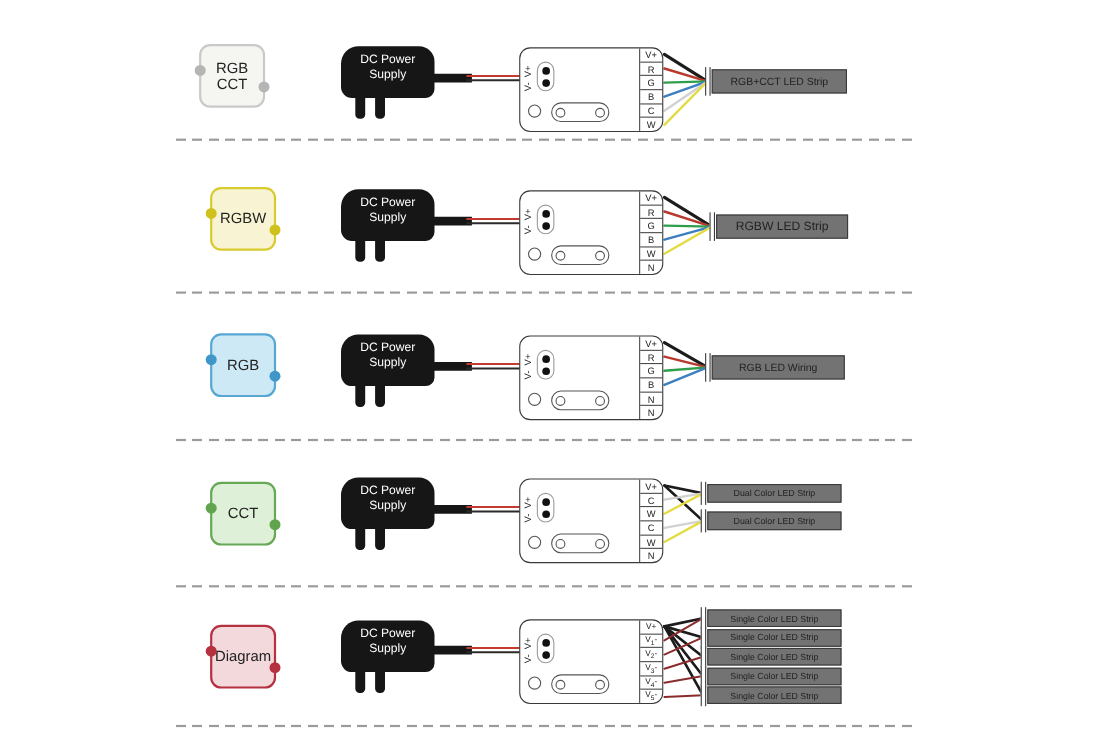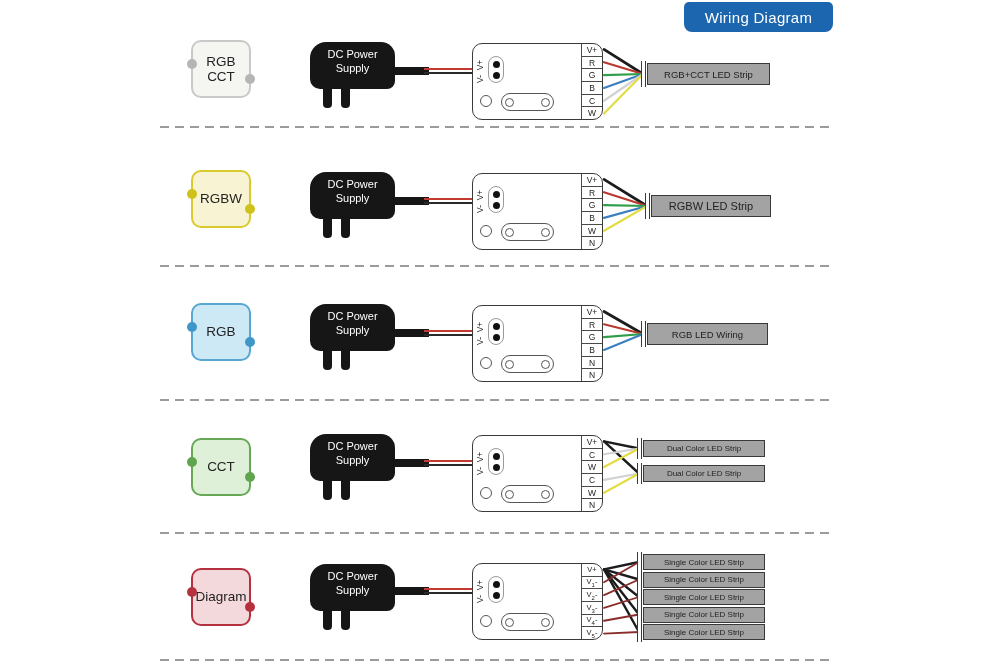--- a/index.html
+++ b/index.html
@@ -31,21 +31,21 @@
               display:flex;align-items:center;justify-content:space-between;padding:0 3px;}
   .ctrl .slot i{width:9px;height:9px;border:1.3px solid #555;border-radius:50%;}
   .ctrl .terms{position:absolute;right:0;top:0;width:21px;height:100%;border-left:1.2px solid #4a4a4a;
                display:flex;flex-direction:column;}
   .ctrl .terms .cell{flex:1;border-bottom:1.2px solid #4a4a4a;display:flex;align-items:center;justify-content:center;
                      font-size:8.5px;color:#222;}
   .ctrl .terms .cell:last-child{border-bottom:none;}
   .ctrl .terms .cell sub{font-size:6px;}
   
   .tab{position:absolute;width:5px;background:#fff;border-left:1.5px solid #3a3a3a;border-right:1.5px solid #3a3a3a;z-index:6;}
-  .strip{position:absolute;background:#a3a3a3;border:1.4px solid #3a3a3a;display:flex;align-items:center;justify-content:center;
+  .strip{position:absolute;background:#737373;border:1.4px solid #3a3a3a;display:flex;align-items:center;justify-content:center;
          color:#222;z-index:6;}
   .divider{position:absolute;left:160px;width:671px;height:2px;
            background:repeating-linear-gradient(90deg,#9b9b9b 0 9px,transparent 9px 15px);}
   #wires{position:absolute;left:0;top:0;z-index:3;pointer-events:none;}
 </style>
 </head>
 <body>
 
 <div id="stage">
   <svg id="wires" width="1000" height="667">
@@ -89,24 +89,23 @@
       <line x1="604" y1="569.4166666666666" x2="639" y2="579.5" stroke="#1c1c1c" stroke-width="2.4" stroke-linecap="round"></line>
       <line x1="604" y1="569.4166666666666" x2="639" y2="597" stroke="#1c1c1c" stroke-width="2.4" stroke-linecap="round"></line>
       <line x1="604" y1="569.4166666666666" x2="639" y2="614.5" stroke="#1c1c1c" stroke-width="2.4" stroke-linecap="round"></line>
       <line x1="604" y1="569.4166666666666" x2="639" y2="632" stroke="#1c1c1c" stroke-width="2.4" stroke-linecap="round"></line>
       <line x1="604" y1="582.25" x2="639" y2="562" stroke="#8a2c2c" stroke-width="1.8" stroke-linecap="round"></line>
       <line x1="604" y1="595.0833333333334" x2="639" y2="579.5" stroke="#8a2c2c" stroke-width="1.8" stroke-linecap="round"></line>
       <line x1="604" y1="607.9166666666666" x2="639" y2="597" stroke="#8a2c2c" stroke-width="1.8" stroke-linecap="round"></line>
       <line x1="604" y1="620.75" x2="639" y2="614.5" stroke="#8a2c2c" stroke-width="1.8" stroke-linecap="round"></line>
       <line x1="604" y1="633.5833333333334" x2="639" y2="632" stroke="#8a2c2c" stroke-width="1.8" stroke-linecap="round"></line>
     </svg>
-  <div class="header" style="background: rgb(27, 102, 174); color: rgb(255, 255, 255);">Wiring Diagram</div>
   <div id="rows">
       <div style="position: absolute; left: 0px; top: 0px;">
-        <div class="remote" style="left: 191px; top: 40px; border-color: rgb(201, 201, 201); background: rgb(245, 245, 242); color: rgb(34, 34, 34);">
+        <div class="remote" style="left: 181px; top: 40px; border-color: rgb(201, 201, 201); background: rgb(245, 245, 242); color: rgb(34, 34, 34);">
           <span class="dot l" style="background: rgb(181, 181, 181);"></span>
           <span class="dot r" style="background: rgb(181, 181, 181);"></span>
           <div class="lbl">RGB CCT</div>
         </div>
         <div class="ps-body" style="left: 310px; top: 42px;">
           <div style="width: 80px; margin: 0px auto;">DC Power Supply</div>
         </div>
         <div class="prong" style="left: 323px; top: 87px;"></div>
         <div class="prong" style="left: 341px; top: 87px;"></div>
         <div class="ctrl" style="top: 43px;">

